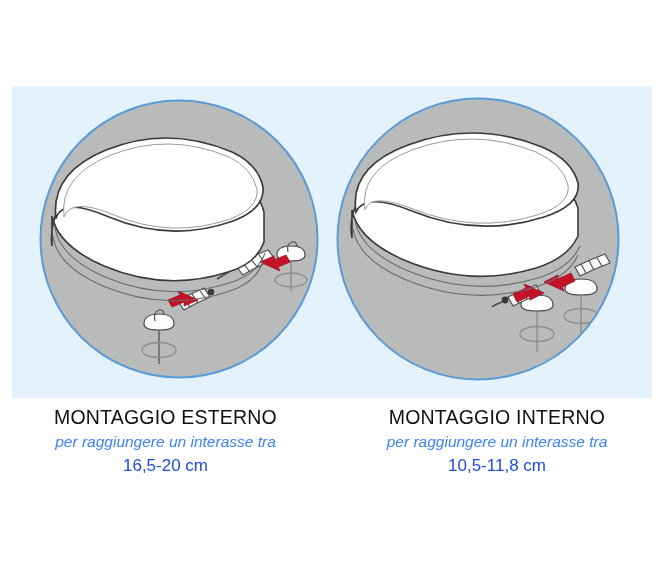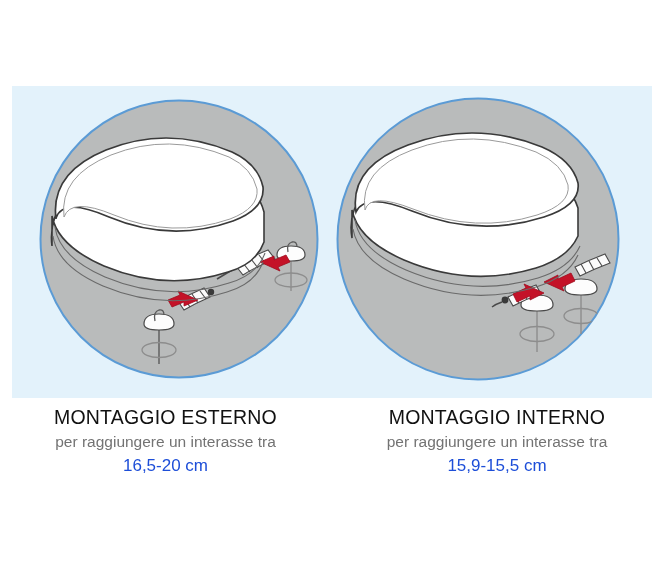--- a/index.html
+++ b/index.html
@@ -64,22 +64,23 @@
   .cap-title {
     font-size: 19.5px;
     line-height: 26px;
     letter-spacing: 0.2px;
     color: #111111;
     white-space: nowrap;
   }
   .cap-sub {
     font-size: 15.5px;
     line-height: 23px;
-    color: #737373;
+    color: #3b82f6;
     white-space: nowrap;
+    font-style: italic;
   }
   .cap-value {
     font-size: 17px;
     line-height: 26px;
     color: #1d4ed8;
     white-space: nowrap;
   }
 </style>
 </head>
 <body>
@@ -258,17 +259,17 @@
 
   <div class="captions">
     <div class="caption-col left">
       <div class="cap-title">MONTAGGIO ESTERNO</div>
       <div class="cap-sub">per raggiungere un interasse tra</div>
       <div class="cap-value">16,5-20 cm</div>
     </div>
     <div class="caption-col right">
       <div class="cap-title">MONTAGGIO INTERNO</div>
       <div class="cap-sub">per raggiungere un interasse tra</div>
-      <div class="cap-value">15,9-15,5 cm</div>
+      <div class="cap-value">10,5-11,8 cm</div>
     </div>
   </div>
 
 </div>
 
 </body></html>

